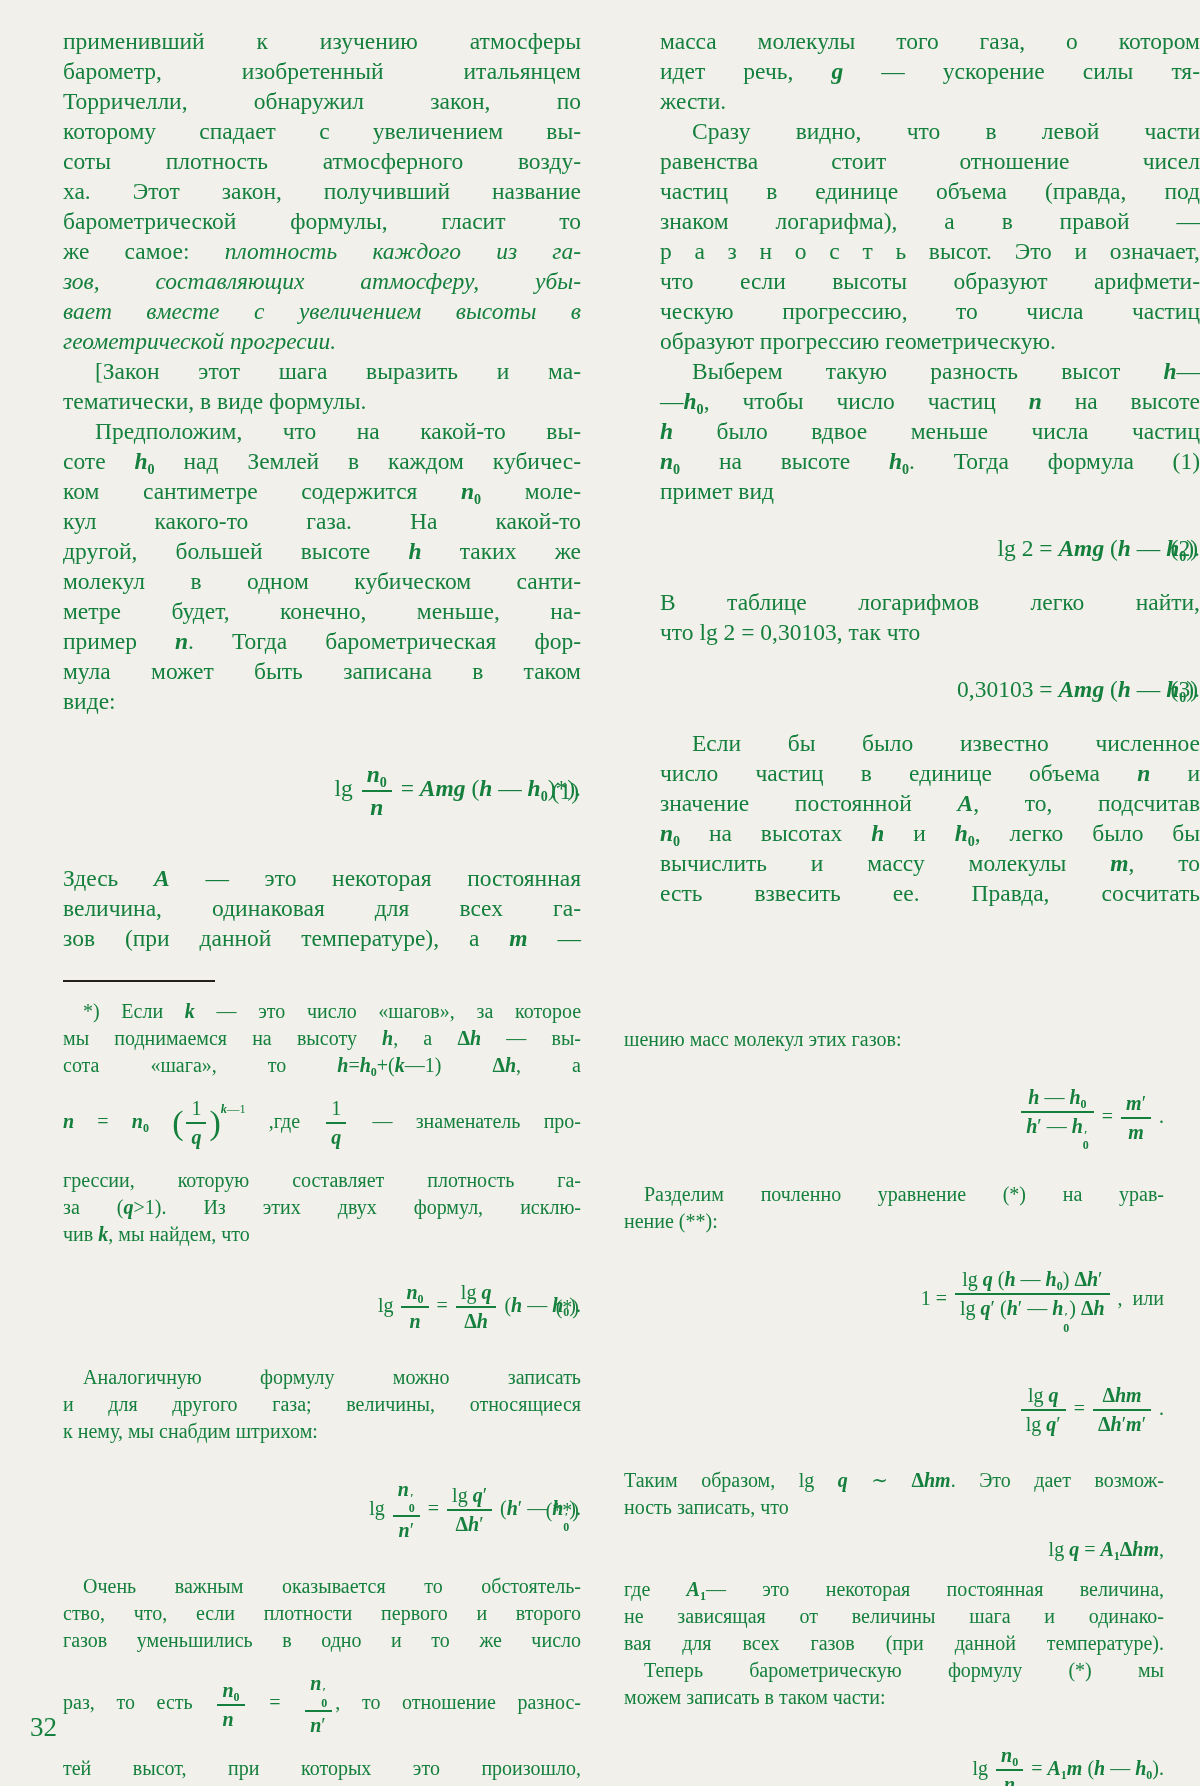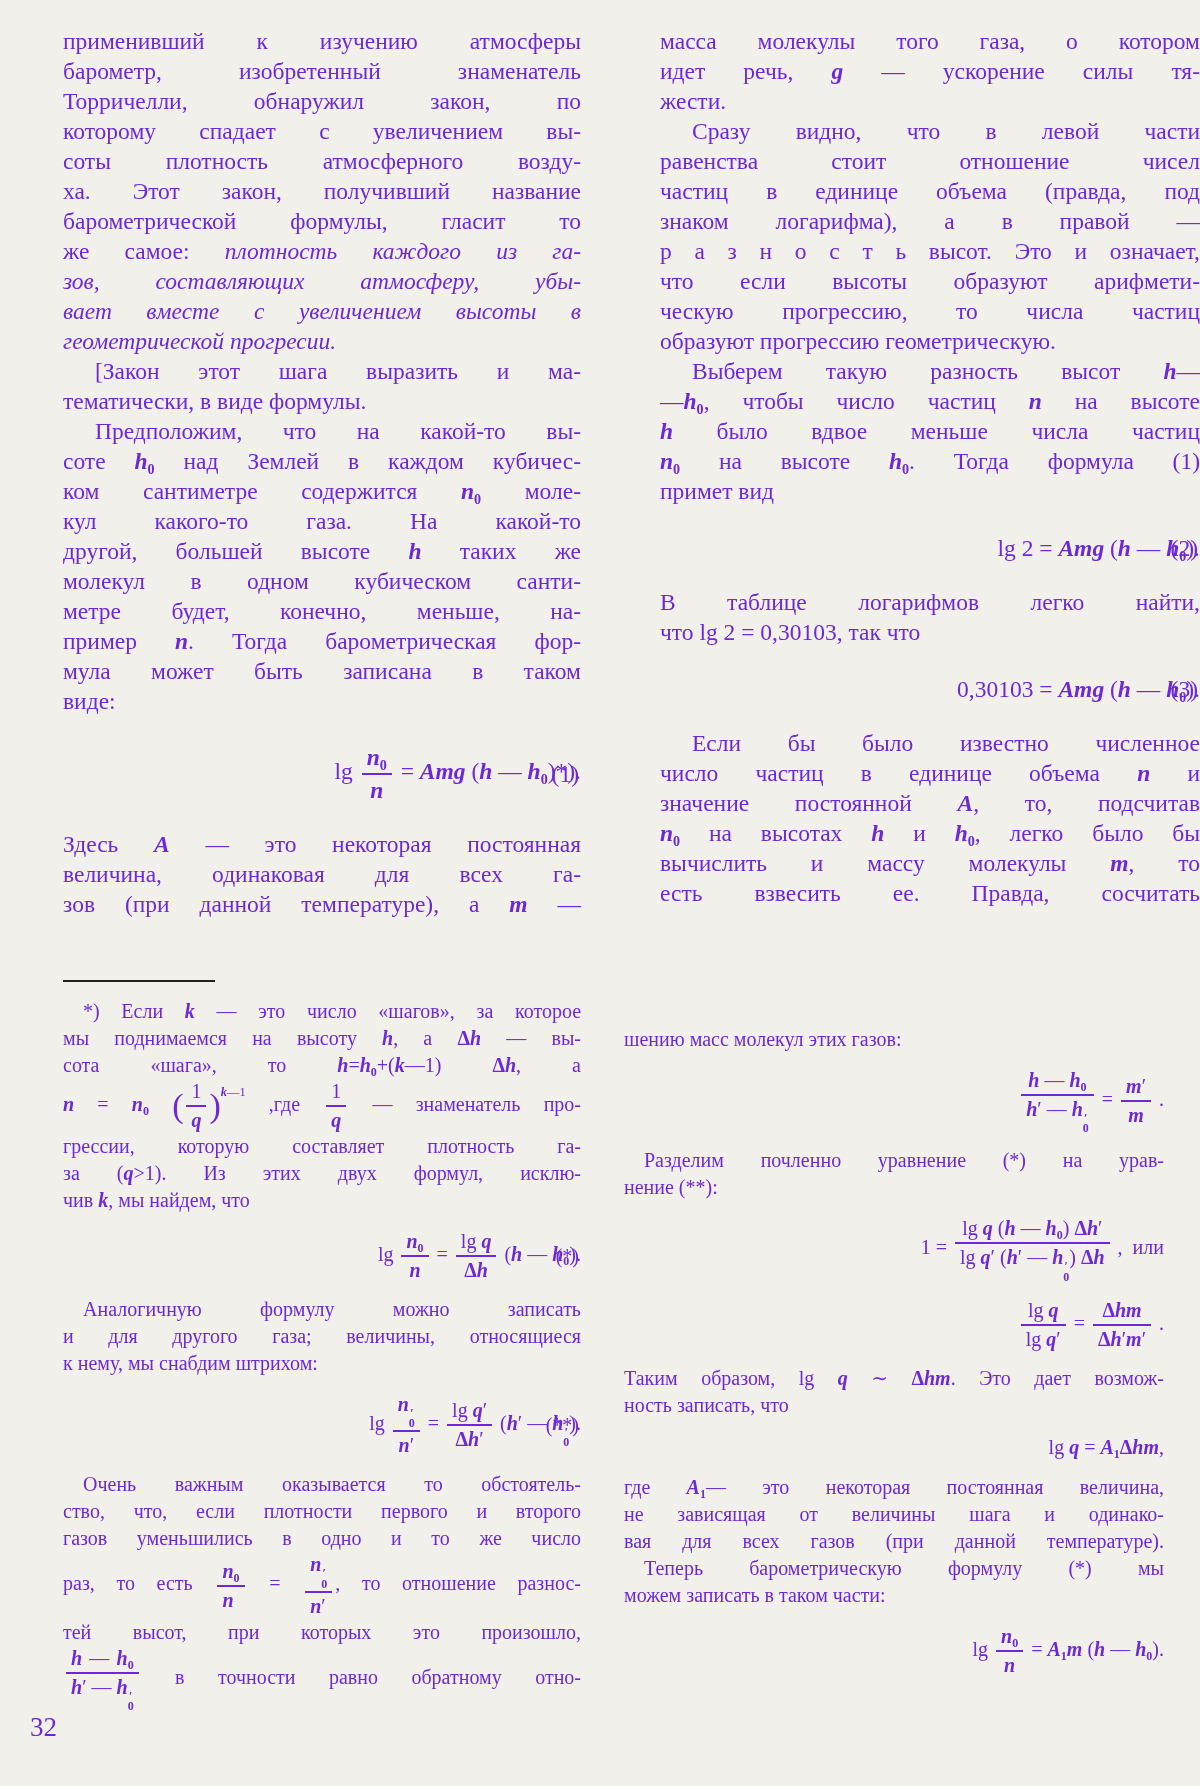--- a/index.html
+++ b/index.html
@@ -1,57 +1,57 @@
 <!DOCTYPE html>
 <html><head>
 <meta charset="utf-8">
 <style>
   html,body{margin:0;padding:0;background:#888;}
   .page{
     position:relative;width:1200px;height:1786px;background:#f2f0ea;
-    font-family:"Liberation Serif","DejaVu Serif",serif;color:#6d28d9;
+    font-family:"Liberation Serif","DejaVu Serif",serif;color:#15803d;
     overflow:hidden;box-shadow:0 0 8px rgba(0,0,0,.3);
   }
   .col{position:absolute;}
   .body-text{font-size:23.5px;line-height:30px;}
   .fn{font-size:20px;line-height:27px;}
   .ln{text-align:justify;text-align-last:justify;}
   .ln.last{text-align-last:left;}
   .body-text .ln.ind{text-indent:32px;}
   .fn .ln.ind{text-indent:20px;}
   i{font-style:italic;font-weight:700;}
   em{font-style:italic;font-weight:400;}
   b{font-weight:700;}
   sub{font-size:0.6em;vertical-align:-0.35em;font-weight:700;line-height:0;}
   sup{font-size:0.62em;vertical-align:0.65em;line-height:0;}
   sup.hsup{vertical-align:1.15em;}
   .eq{display:flex;justify-content:flex-end;align-items:center;position:relative;margin:27px 0 24px 0;}
   .fn .eq{margin:15px 0 13px 0;}
   .eq-body{white-space:nowrap;}
   .eq-num{position:absolute;right:2px;}
-  .fr{display:inline-block;vertical-align:middle;text-align:center;margin:1px 3px;line-height:1.15;}
+  .fr{display:inline-block;vertical-align:middle;text-align:center;margin:18px 3px;line-height:1.15;}
   .fr .t{display:block;border-bottom:2px solid currentColor;padding:0 5px 2px 5px;}
   .fr .b{display:block;padding:2px 5px 0 5px;}
   .sp{display:inline-flex;flex-direction:column;align-items:center;line-height:0.85;font-size:0.6em;vertical-align:-0.5em;font-weight:700;}
   .sp span{display:block;}
   .big{font-size:1.7em;font-weight:400;vertical-align:middle;line-height:0.9;}
   .rule{width:152px;border-top:2.5px solid #241f1a;margin-bottom:16px;}
   #c1{left:63px;top:26px;width:518px;}
   #c2{left:660px;top:26px;width:540px;}
   #f1{left:63px;top:980px;width:518px;}
   #f2{left:624px;top:1026px;width:540px;}
   .page-num{position:absolute;left:30px;top:1712px;font-weight:400;font-size:27px;}
 </style>
 </head>
 <body>
 
 <div class="page">
   <div class="col body-text" id="c1">
       <div class="ln">применивший к изучению атмосферы</div>
-      <div class="ln">барометр, изобретенный знаменатель</div>
+      <div class="ln">барометр, изобретенный итальянцем</div>
       <div class="ln">Торричелли, обнаружил закон, по</div>
       <div class="ln">которому спадает с увеличением вы-</div>
       <div class="ln">соты плотность атмосферного возду-</div>
       <div class="ln">ха. Этот закон, получивший название</div>
       <div class="ln">барометрической формулы, гласит то</div>
       <div class="ln">же самое: <em>плотность каждого из га-</em></div>
       <div class="ln"><em>зов, составляющих атмосферу, убы-</em></div>
       <div class="ln"><em>вает вместе с увеличением высоты в</em></div>
       <div class="ln last"><em>геометрической прогресии.</em></div>
       <div class="ln ind">[Закон этот шага выразить и ма-</div>

